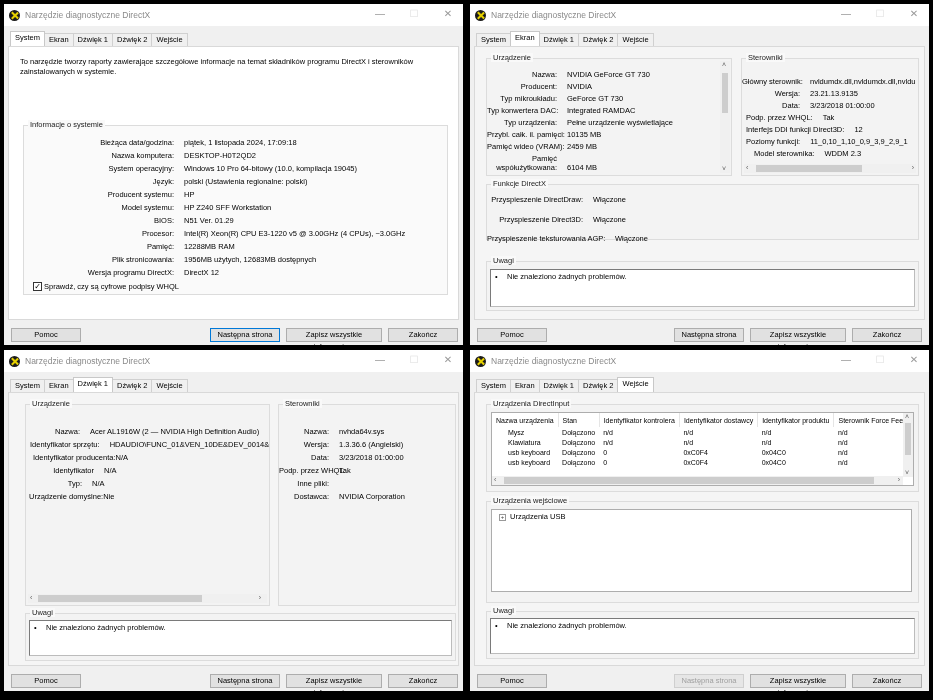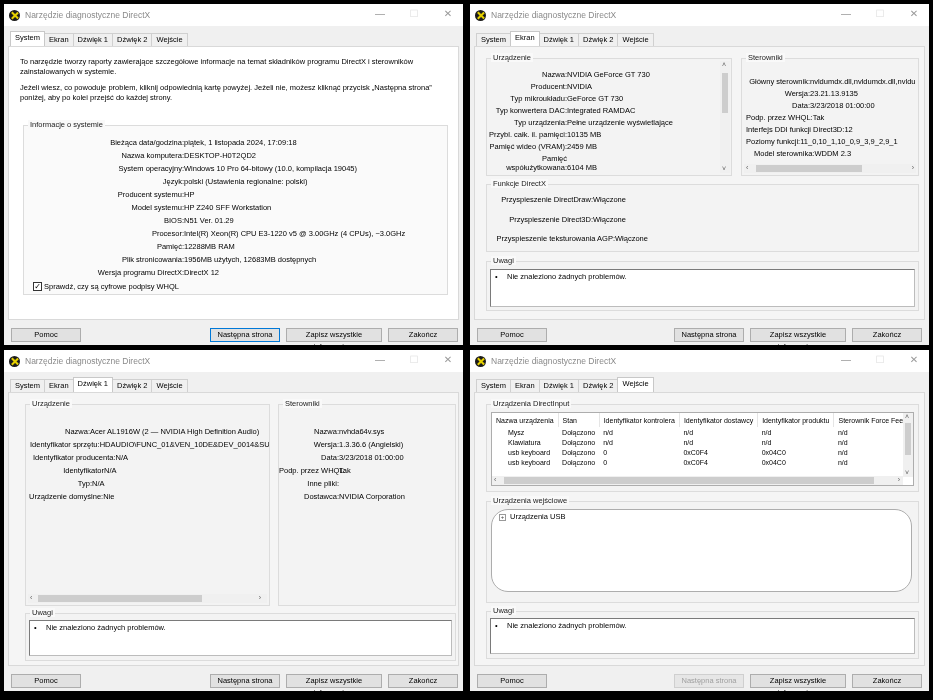--- a/index.html
+++ b/index.html
@@ -24,21 +24,21 @@
   .tabs { position: absolute; left: 6px; top: 28px; display: flex; height: 14px; z-index: 2; }
   .tab { padding: 0 4px; height: 13px; margin-top: 1px; border: 1px solid #d0d0d0; border-bottom: none; background: #f0f0f0; font-size: 7.5px; line-height: 12px; margin-right: -1px; }
   .tab.active { background: #fff; height: 15px; margin-top: -1px; border-color: #c8c8c8; z-index: 3; position: relative; }
   .tabpanel { position: absolute; left: 4px; top: 42px; right: 4px; height: 274px; background: #fff; border: 1px solid #d9d9d9; }
 
   .groupbox { position: absolute; border: 1px solid #dcdcdc; background: #f2f2f2; }
   .groupbox .gb-label { position: absolute; left: 4px; top: -6px; font-size: 7.5px; background: #f9f9f9; padding: 0 2px; color: #222; }
   .gb-white { background: #fafafa; }
 
   .kv { position: absolute; display: flex; font-size: 7.5px; white-space: nowrap; }
-  .kv .k { text-align: right; padding-right: 0; }
+  .kv .k { text-align: right; padding-right: 10px; }
   .kv .v { }
 
   .btn { position: absolute; height: 14px; border: 1px solid #adadad; background: #e1e1e1; font-size: 7.5px; text-align: center; line-height: 12px; }
   .btn.primary { border-color: #0078d7; }
   .btn.disabled { color: #a0a0a0; border-color: #cfcfcf; background: #e6e6e6; }
 
   .notes { position: absolute; background: #fff; border: 1px solid #bcbcbc; border-top: 1px solid #7a7a7a; border-left: 1px solid #7a7a7a; font-size: 7.5px; }
   .notes .bullet { position: absolute; left: 4px; top: 2px; }
   .notes .ntext { position: absolute; left: 16px; top: 2px; }
 
@@ -73,21 +73,20 @@
   </div>
   <div class="tabs">
     <div class="tab active">System</div>
     <div class="tab">Ekran</div>
     <div class="tab">Dźwięk 1</div>
     <div class="tab">Dźwięk 2</div>
     <div class="tab">Wejście</div>
   </div>
   <div class="tabpanel" style="background:#fff;text-decoration:underline;">
     <div style="position:absolute;left:11px;top:10px;width:425px;font-size:7.5px;line-height:10px;">To narzędzie tworzy raporty zawierające szczegółowe informacje na temat składników programu DirectX i sterowników zainstalowanych w systemie.</div>
-    <div style="position:absolute;left:11px;top:36px;width:425px;font-size:7.5px;line-height:10px;">Jeżeli wiesz, co powoduje problem, kliknij odpowiednią kartę powyżej. Jeżeli nie, możesz kliknąć przycisk „Następna strona” poniżej, aby po kolei przejść do każdej strony.</div>
 
     <div class="groupbox gb-white" style="left:14px;top:78px;width:425px;height:170px;">
       <span class="gb-label">Informacje o systemie</span>
       <div class="kv" style="left:0;top:12px;">
           <span class="k" style="width:160px">Bieżąca data/godzina:</span>
           <span class="v">piątek, 1 listopada 2024, 17:09:18</span>
         </div>
       <div class="kv" style="left:0;top:25px;">
           <span class="k" style="width:160px">Nazwa komputera:</span>
           <span class="v">DESKTOP-H0T2QD2</span>
@@ -229,21 +228,21 @@
           <span class="k">Model sterownika:</span>
           <span class="v">WDDM 2.3</span>
         </div>
       <div class="hscroll" style="left:2px;right:2px;bottom:2px;">
         <span class="arrow" style="left:2px;top:0;">‹</span>
         <div class="thumb" style="left:12px;width:106px;"></div>
         <span class="arrow" style="right:2px;top:0;">›</span>
       </div>
     </div>
 
-    <div class="groupbox" style="left:11px;top:137px;width:433px;height:68px;background:#f3f3f3;">
+    <div class="groupbox" style="left:11px;top:137px;width:433px;height:56px;background:#f3f3f3;">
       <span class="gb-label">Funkcje DirectX</span>
       <div class="kv" style="left:0;top:10px;">
           <span class="k" style="width:106px">Przyspieszenie DirectDraw:</span>
           <span class="v">Włączone</span>
         </div>
       <div class="kv" style="left:0;top:30px;">
           <span class="k" style="width:106px">Przyspieszenie Direct3D:</span>
           <span class="v">Włączone</span>
         </div>
       <div class="kv" style="left:0;top:49px;">
@@ -432,21 +431,21 @@
         <div class="hscroll" style="left:0;right:10px;bottom:0;">
           <span class="arrow" style="left:2px;top:0;">‹</span>
           <div class="thumb" style="left:12px;width:370px;"></div>
           <span class="arrow" style="right:3px;top:0;">›</span>
         </div>
       </div>
     </div>
 
     <div class="groupbox" style="left:11px;top:108px;width:433px;height:102px;background:#f3f3f3;">
       <span class="gb-label">Urządzenia wejściowe</span>
-      <div class="tree-box" style="left:4px;top:7px;width:421px;height:83px;border-radius:17px;">
+      <div class="tree-box" style="left:4px;top:7px;width:421px;height:83px;">
         <div class="tree-expand" style="left:7px;top:4px;">+</div>
         <span style="position:absolute;left:18px;top:2px;font-size:7.5px;">Urządzenia USB</span>
       </div>
     </div>
 
     <div class="groupbox" style="left:11px;top:218px;width:433px;height:48px;background:#f3f3f3;">
       <span class="gb-label">Uwagi</span>
       <div class="notes" style="left:3px;top:6px;right:3px;height:36px;">
         <span class="bullet">•</span>
         <span class="ntext">Nie znaleziono żadnych problemów.</span>

